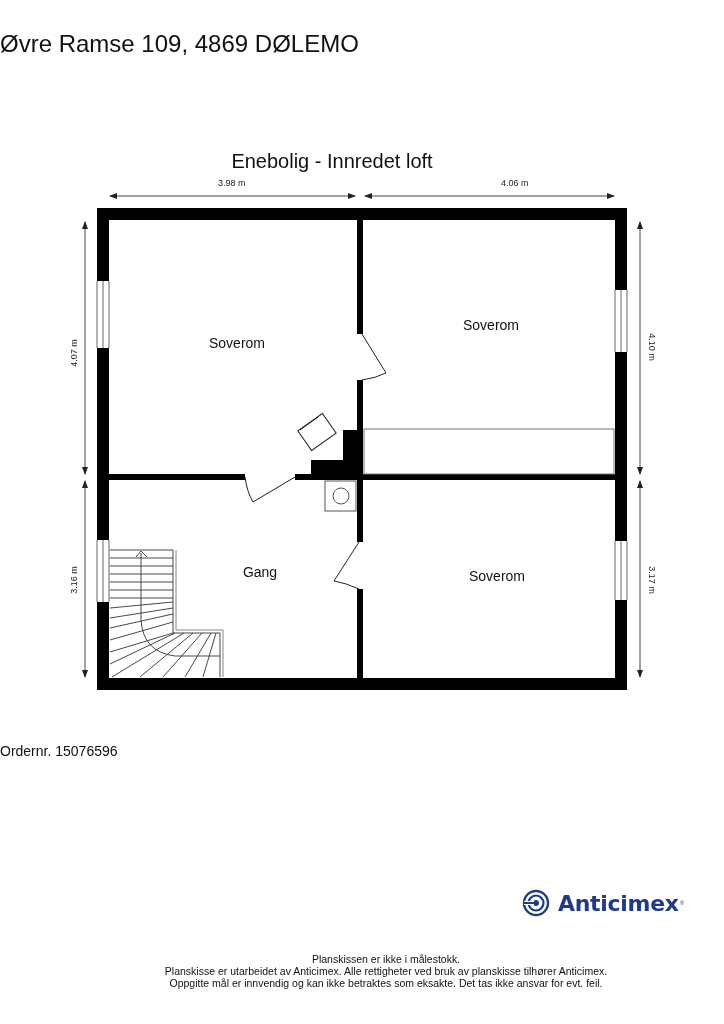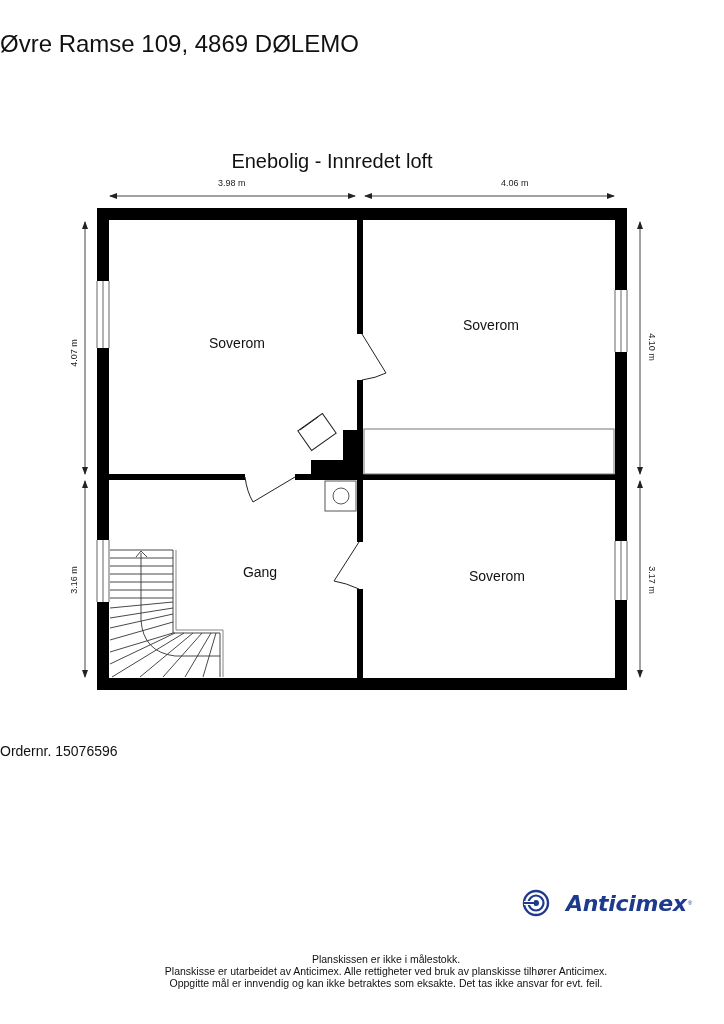--- a/index.html
+++ b/index.html
@@ -6,21 +6,21 @@
   body { width: 724px; height: 1024px; position: relative; overflow: hidden; font-family: "Liberation Sans", sans-serif; color: #111; }
   .title { position: absolute; left: 0; width: 724px; top: 30px; text-align: left; font-size: 24px; }
   .subtitle { position: absolute; left: 0; width: 664px; top: 150px; text-align: center; font-size: 20px; }
   .plan { position: absolute; left: 0; top: 0; }
   .room-label { position: absolute; font-size: 14px; transform: translate(-50%, -50%); white-space: nowrap; text-align: right; }
   .dim { position: absolute; font-size: 9px; color: #222; white-space: nowrap; }
   .dim.v { transform: translate(-50%, -50%) rotate(-90deg); }
   .dim.vr { transform: translate(-50%, -50%) rotate(90deg); }
   .order { position: absolute; left: 0; width: 724px; top: 743px; text-align: left; font-size: 14px; }
   .logo { position: absolute; left: 522px; top: 889px; display: flex; align-items: center; }
-  .logo-text { font-family: "DejaVu Sans", sans-serif; font-weight: bold; font-size: 22px; color: #1e3a8c; margin-left: 16px; letter-spacing: -0.3px; font-style: italic; }
+  .logo-text { font-family: "DejaVu Sans", sans-serif; font-weight: bold; font-size: 22px; color: #1e3a8c; margin-left: 8px; letter-spacing: -0.3px; }
   .logo-reg { font-size: 6px; color: #1e3a8c; vertical-align: top; margin-left: 1px; }
   .footer { position: absolute; left: 0; width: 724px; top: 953px; text-align: center; font-size: 10.5px; line-height: 12px; padding-left: 24px; }
 </style>
 </head>
 <body>
 
 <div class="title">Øvre Ramse 109, 4869 DØLEMO</div>
 <div class="subtitle">Enebolig  - Innredet loft</div>
 
 <svg class="plan" width="724" height="1024" viewBox="0 0 724 1024">

